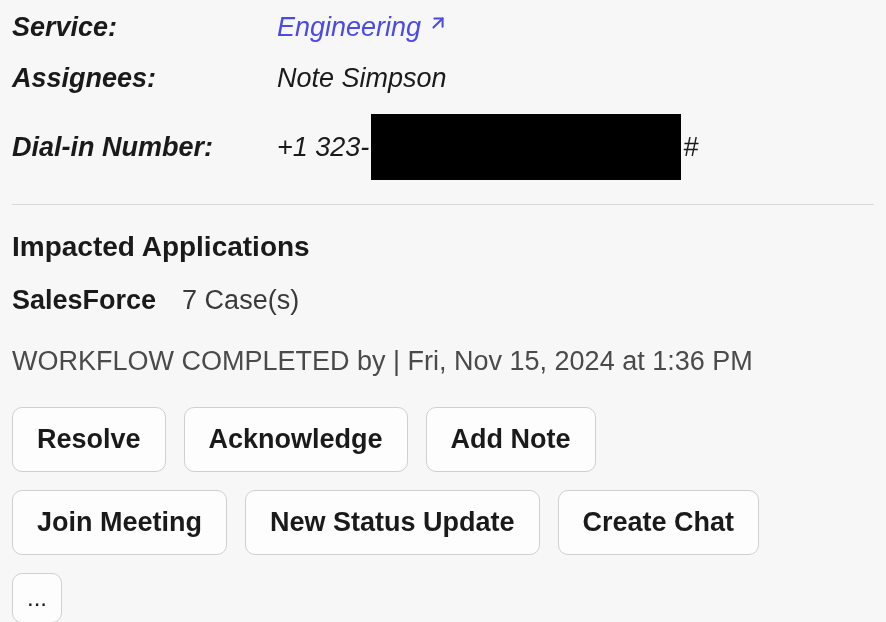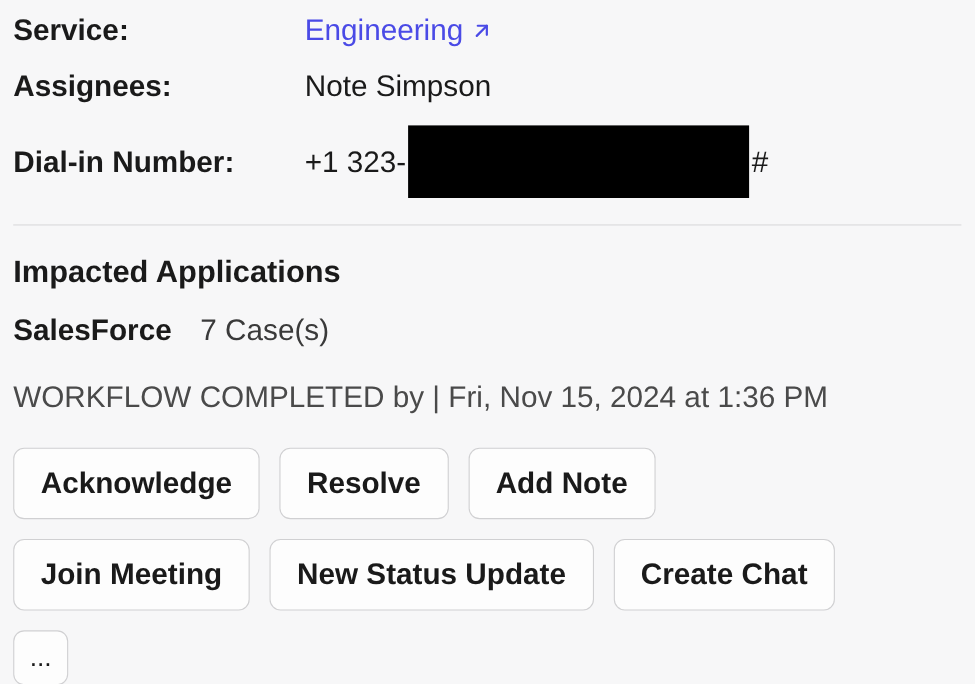--- a/index.html
+++ b/index.html
@@ -12,20 +12,21 @@
       background: #f7f7f8;
       padding: 12px;
       width: 886px;
       color: #1a1a1a;
     }
     .meta-list {
       display: flex;
       flex-direction: column;
       gap: 20px;
       padding-bottom: 24px;
+      font-style: italic;
     }
     .meta-row {
       display: flex;
       align-items: center;
     }
     .meta-label {
       width: 265px;
       font-weight: 700;
       font-size: 27px;
       color: #1a1a1a;
@@ -33,21 +34,21 @@
     .meta-value {
       font-size: 27px;
       color: #1a1a1a;
       display: flex;
       align-items: center;
     }
     .link {
       color: #4a4ae6;
       text-decoration: none;
       display: inline-flex;
-      align-items: center;
+      align-items: flex-start;
       gap: 6px;
     }
     .link-icon {
       display: inline-flex;
     }
     .redacted {
       display: inline-block;
       background: #000;
       width: 310px;
       height: 66px;
@@ -161,22 +162,22 @@
 <h2 class="section-heading">Impacted Applications</h2>
 
 <div class="impacted-row">
   <span class="impacted-app">SalesForce</span>
   <span class="impacted-cases">7 Case(s)</span>
 </div>
 
 <div class="workflow-status">WORKFLOW COMPLETED by | Fri, Nov 15, 2024 at 1:36 PM</div>
 
 <div class="button-row">
+  <button class="btn">Resolve</button>
   <button class="btn">Acknowledge</button>
-  <button class="btn">Resolve</button>
   <button class="btn">Add Note</button>
 </div>
 
 <div class="button-row">
   <button class="btn">Join Meeting</button>
   <button class="btn">New Status Update</button>
   <button class="btn">Create Chat</button>
 </div>
 
 <button class="btn-more">...</button>

